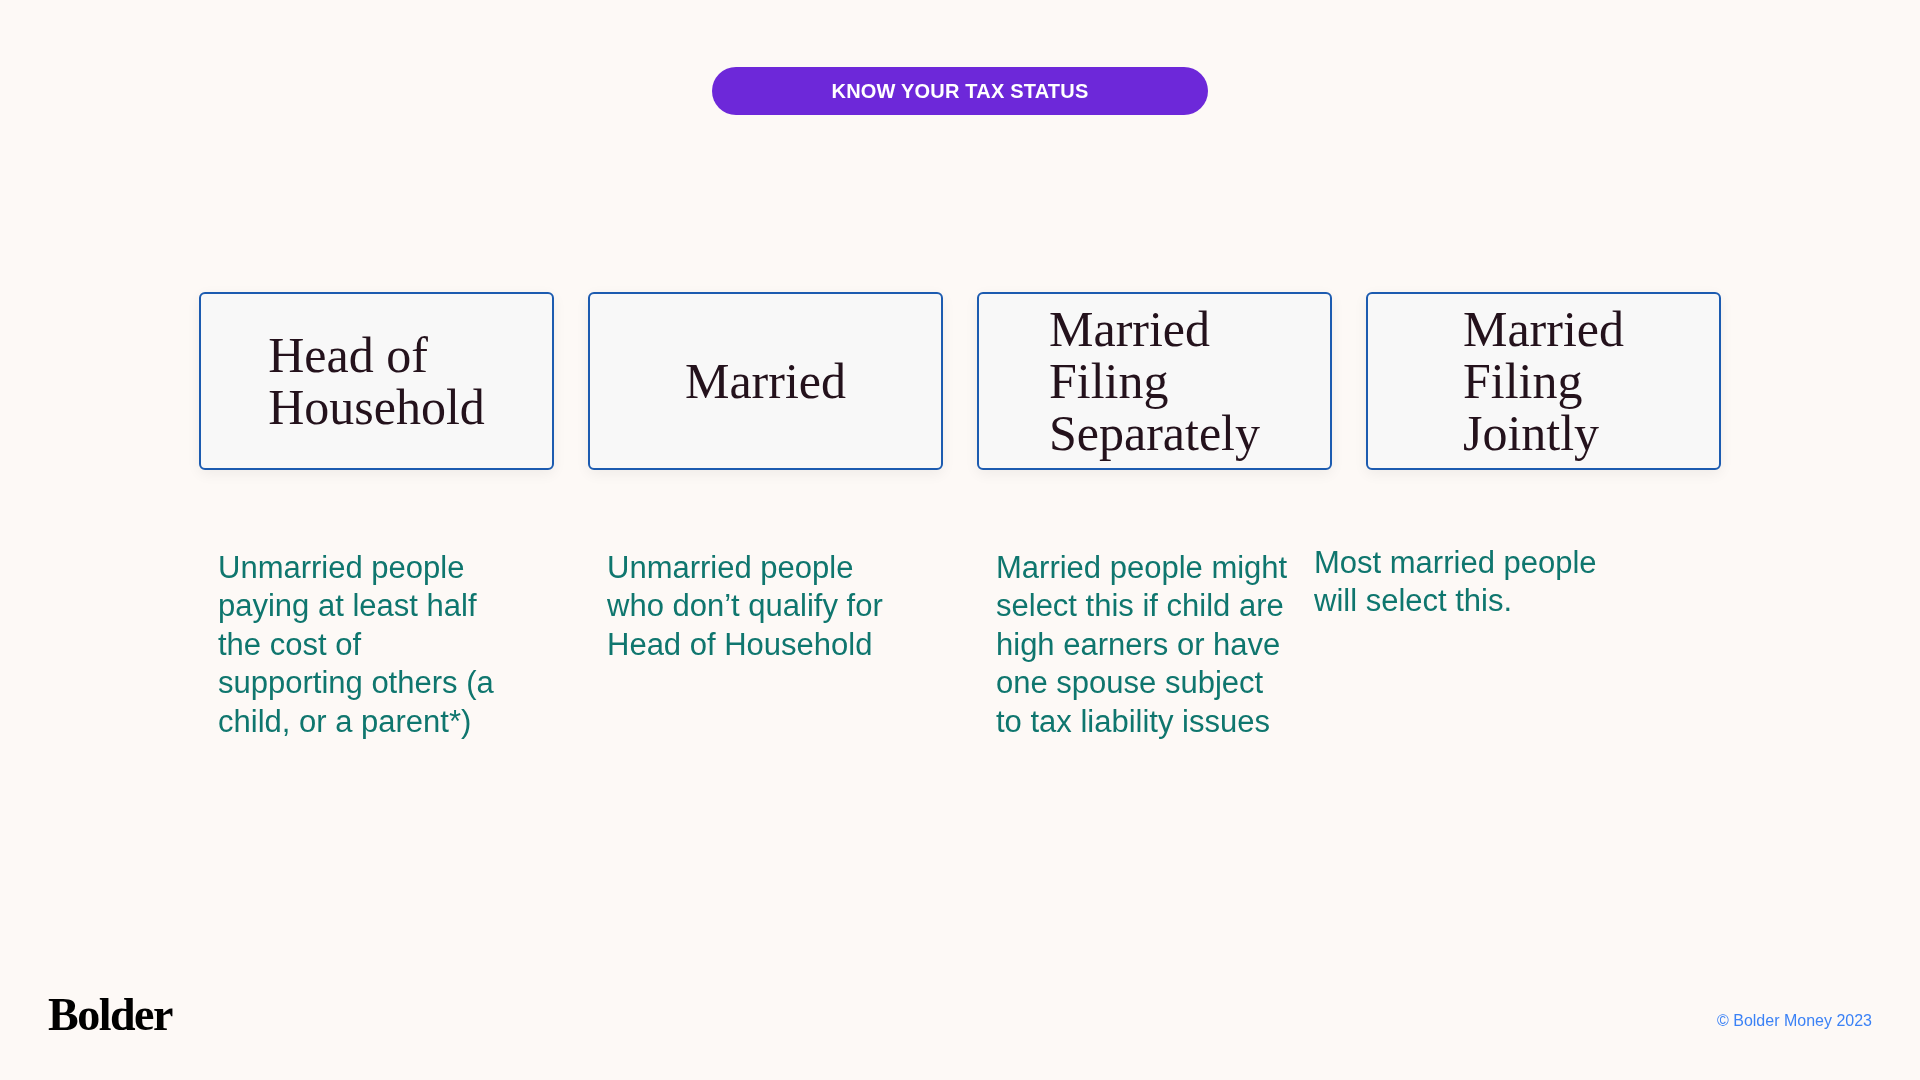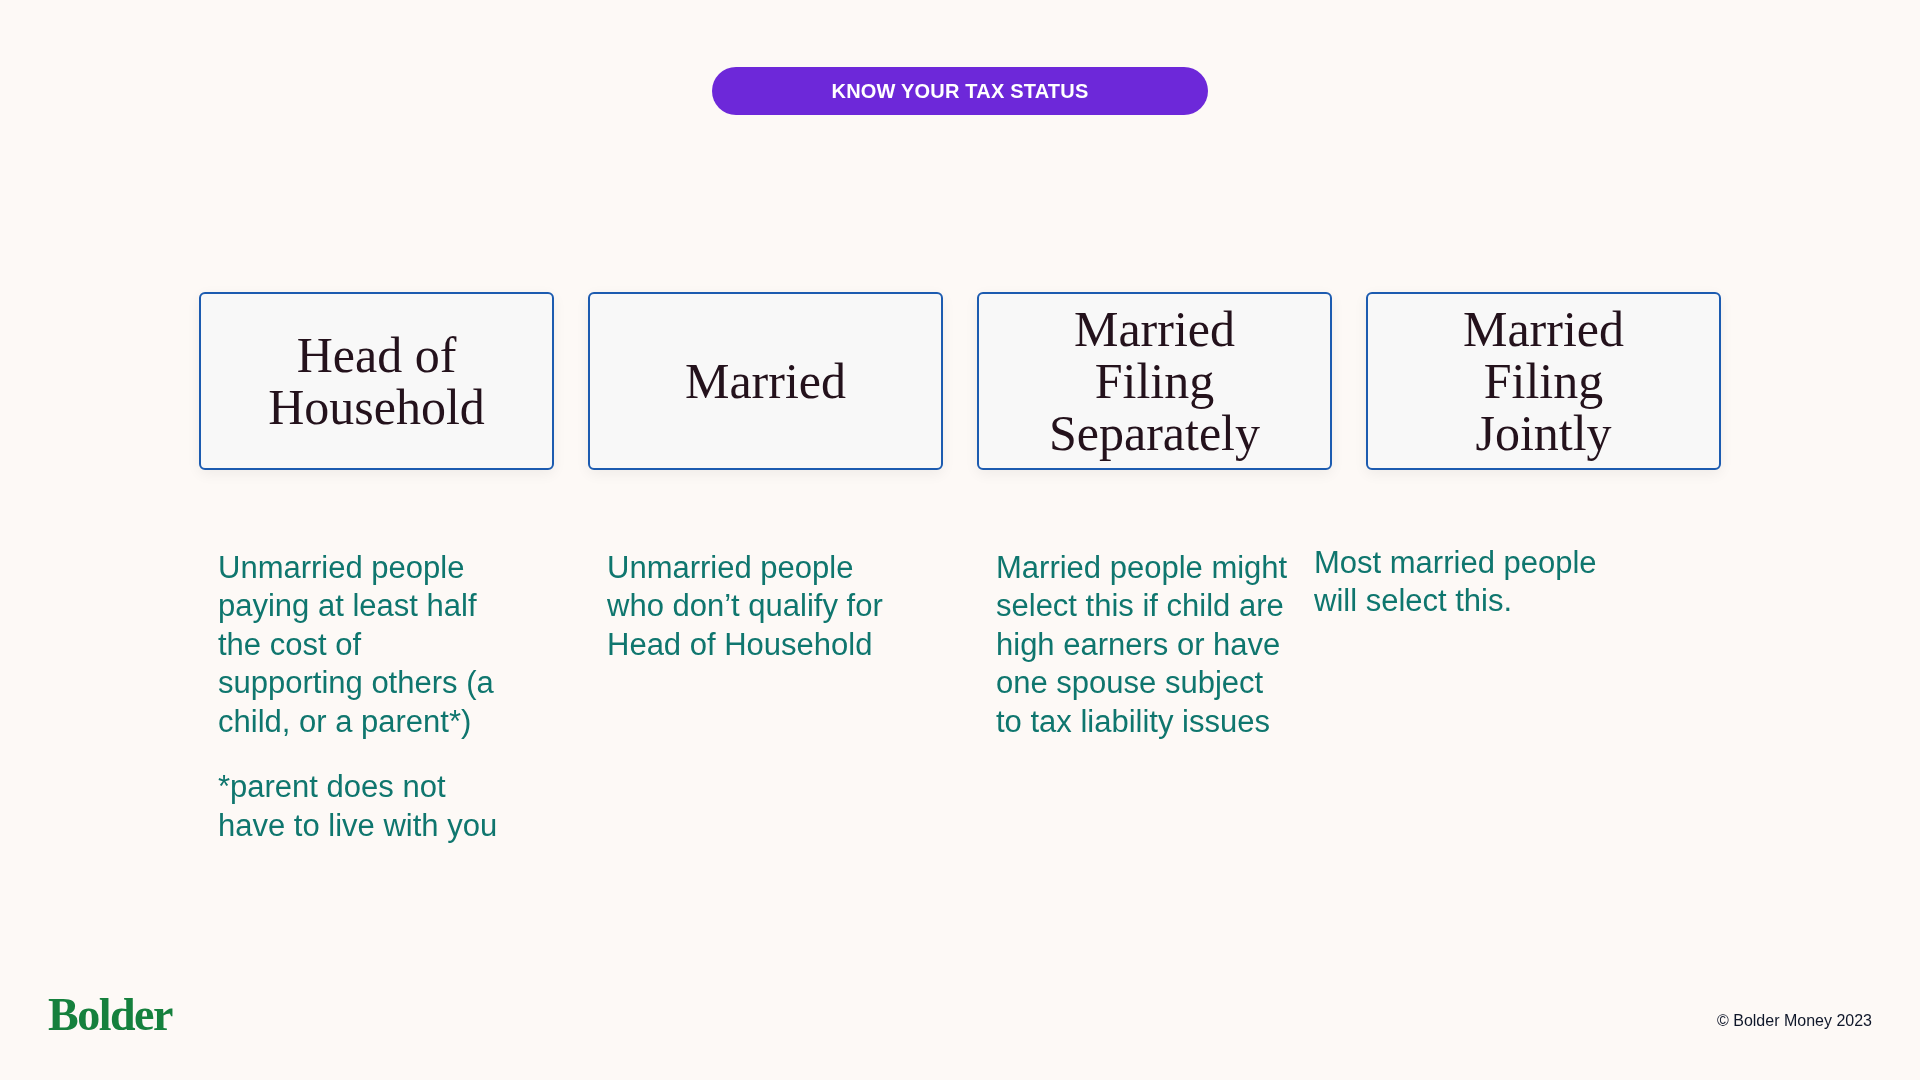--- a/index.html
+++ b/index.html
@@ -25,21 +25,20 @@
     }
     .card {
       position: absolute;
       top: 292px;
       width: 355px; height: 178px;
       background: #f8f8f8;
       border: 2.5px solid #1c5bb0;
       border-radius: 6px;
       box-shadow: 0 4px 14px rgba(0,0,0,0.06);
       display: flex; align-items: center; justify-content: center;
-      text-align: center;
       padding: 0 20px;
     }
     .card-title {
       font-family: "DejaVu Serif", "Liberation Serif", serif;
       font-size: 46px;
       line-height: 52px;
       color: #24121c;
       white-space: pre-line;
     }
     .card-title.serif2 { font-family: "Liberation Serif", serif; font-size: 50px; line-height: 52px; }
@@ -53,29 +52,29 @@
       color: #0f766e;
       white-space: pre-line;
     }
     .desc .note { display: block; margin-top: 27px; }
     .logo {
       position: absolute;
       left: 48px; top: 988px;
       font-family: "Liberation Serif", serif;
       font-size: 46px;
       font-weight: bold;
-      color: #15803d;
+      color: #000000;
       letter-spacing: -1.5px;
     }
     .copyright {
       position: absolute;
       right: 48px; top: 1012px;
       font-family: "Liberation Sans", sans-serif;
       font-size: 16px;
-      color: #0f172a;
+      color: #3b82f6;
     }
   </style>
 </head>
 <body>
 
 <div class="pill">
   <span>KNOW YOUR TAX STATUS</span>
 </div>
 
 <div class="card" style="left:199px;">
@@ -95,22 +94,20 @@
 Filing
 Jointly</div>
 </div>
 
 <div class="desc" style="left:218px;">
   <span>Unmarried people
 paying at least half
 the cost of
 supporting others (a
 child, or a parent*)</span>
-  <span class="note">*parent does not
-have to live with you</span>
 </div>
 <div class="desc" style="left:607px;">
   <span>Unmarried people
 who don’t qualify for
 Head of Household</span>
 </div>
 <div class="desc" style="left:996px;">
   <span>Married people might
 select this if child are
 high earners or have

